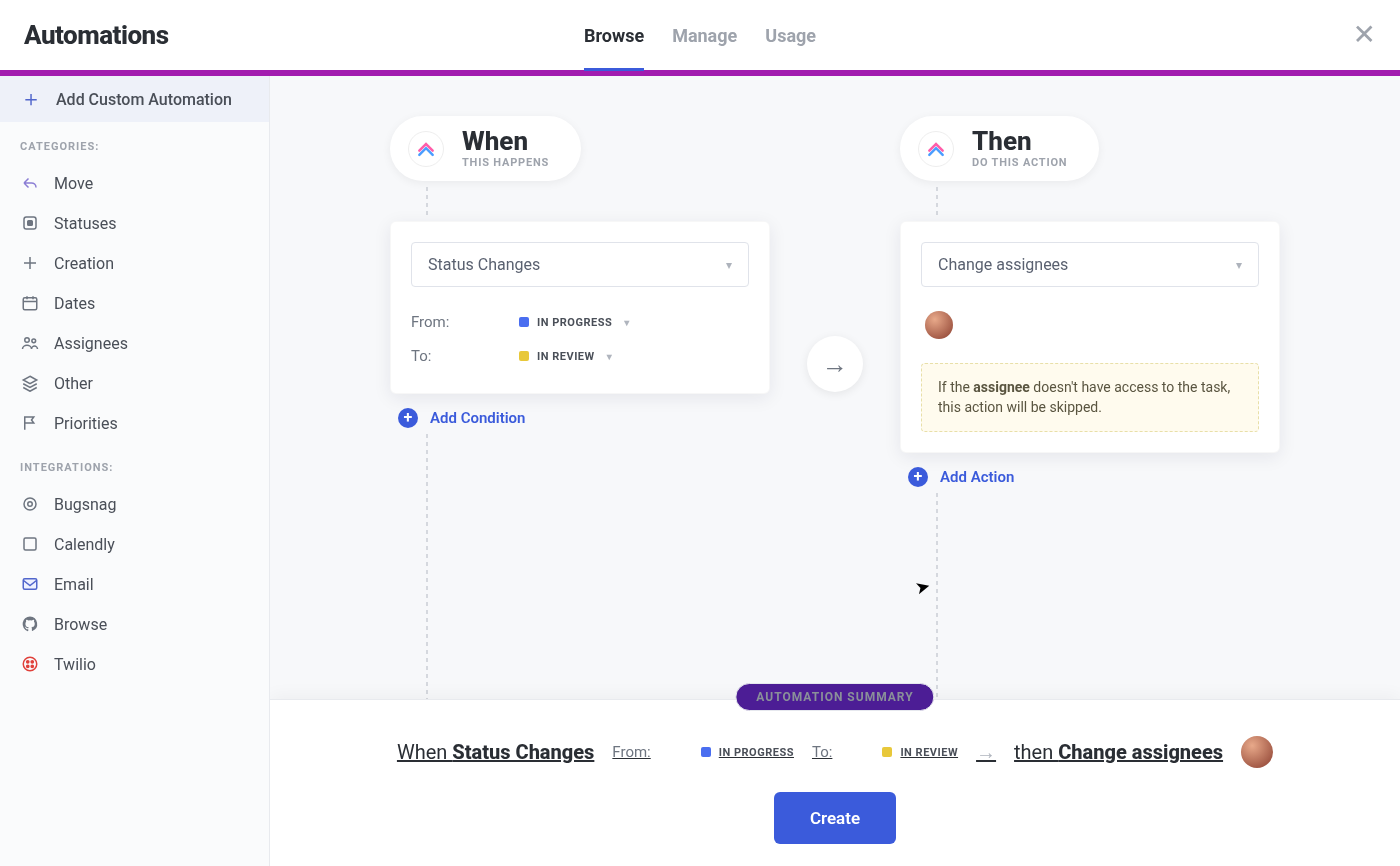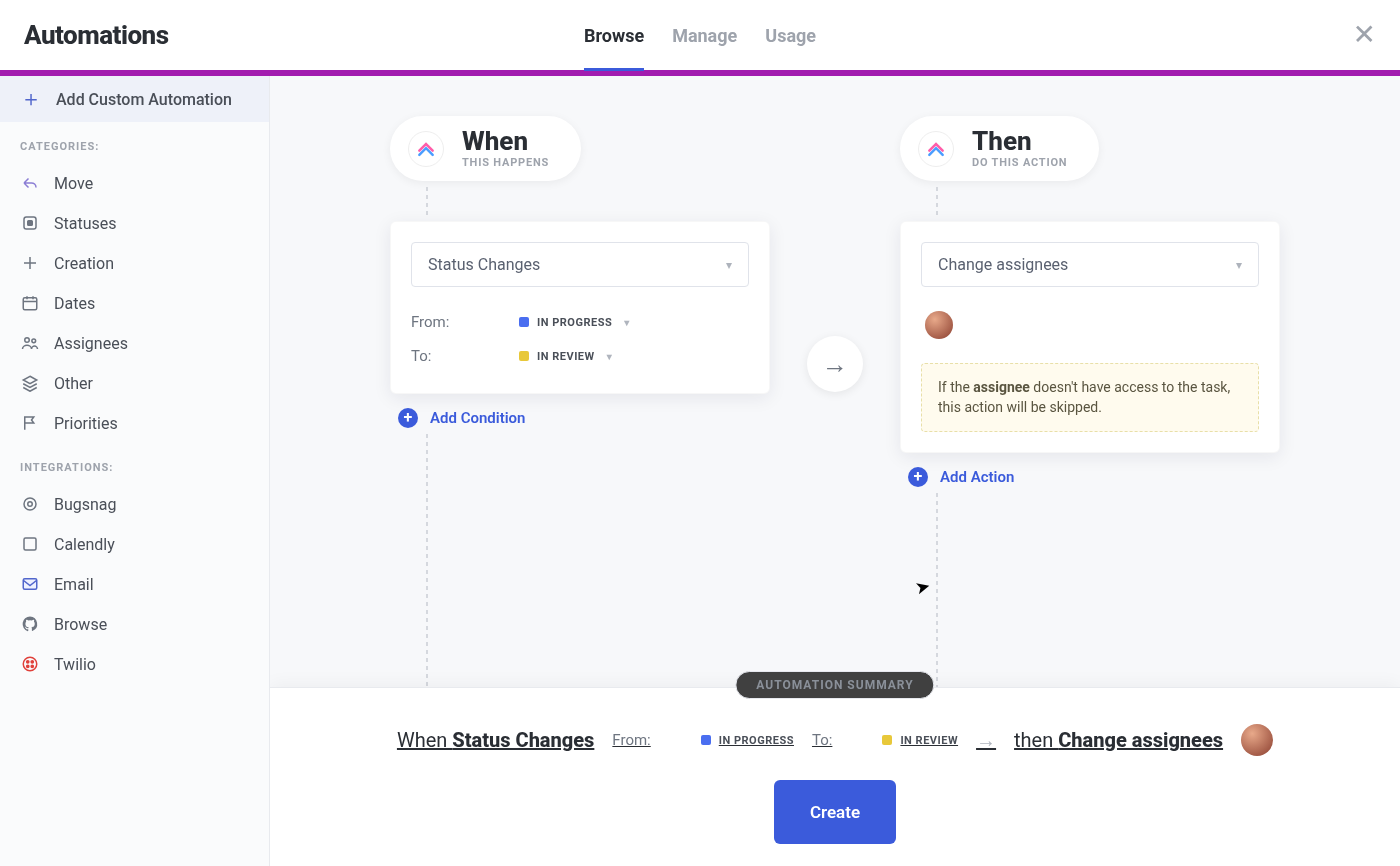--- a/index.html
+++ b/index.html
@@ -59,28 +59,28 @@
 .warning b { font-weight: 700; }
 
 
 .arrow-circle { position: absolute; left: 50%; top: 260px; transform: translateX(-50%); width: 56px; height: 56px; border-radius: 50%; background: #fff; box-shadow: 0 2px 10px rgba(0,0,0,0.08); display: flex; align-items: center; justify-content: center; font-size: 26px; color: #6e7580; }
 
 
 .cursor { position: absolute; left: 645px; top: 500px; font-size: 18px; color: #000; transform: rotate(-15deg); }
 
 
 .summary-wrap { position: absolute; bottom: 0; left: 0; right: 0; }
-.summary-badge { position: absolute; top: -16px; left: 50%; transform: translateX(-50%); background: #404040; border: 1px solid #e6e8ee; border-radius: 20px; padding: 6px 20px; font-size: 12px; letter-spacing: 1px; font-weight: 700; color: #8a9099; }
+.summary-badge { position: absolute; top: -16px; left: 50%; transform: translateX(-50%); background: #4c1d95; border: 1px solid #e6e8ee; border-radius: 20px; padding: 6px 20px; font-size: 12px; letter-spacing: 1px; font-weight: 700; color: #8a9099; }
 .summary { background: #fff; border-top: 1px solid #e8eaee; padding: 36px 60px 22px; text-align: center; box-shadow: 0 -4px 16px rgba(0,0,0,0.04); }
 .summary-line { display: flex; align-items: center; justify-content: center; gap: 18px; flex-wrap: wrap; font-size: 22px; text-decoration: underline; }
 .summary-line .lg { font-size: 20px; }
 .summary-line strong { font-weight: 800; }
 .sm-label { font-size: 15px; color: #6e7580; }
 .mini-arrow { font-size: 20px; color: #b0b5be; }
-.create-btn { margin-top: 24px; display: inline-block; padding: 22px 36px; background: #3b5bdb; color: #fff; font-size: 17px; font-weight: 600; border-radius: 6px; cursor: pointer; }
+.create-btn { margin-top: 24px; display: inline-block; padding: 16px 36px; background: #3b5bdb; color: #fff; font-size: 17px; font-weight: 600; border-radius: 6px; cursor: pointer; }
 </style>
 </head>
 <body>
 
 <div class="header">
   <div class="page-title">Automations</div>
   <div class="tabs">
     <div class="tab active">Browse</div>
     <div class="tab">Manage</div>
     <div class="tab">Usage</div>

